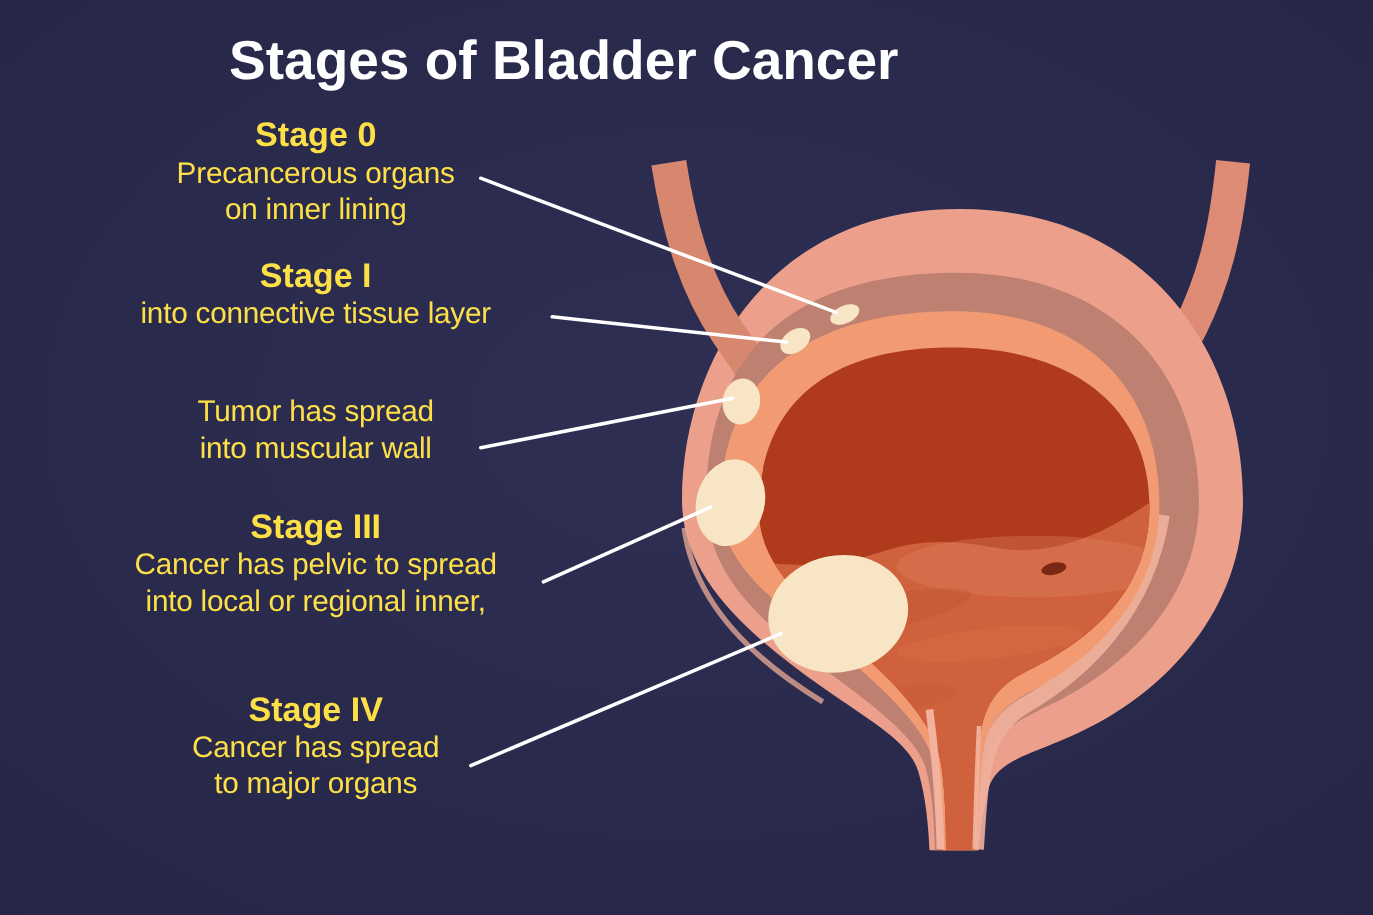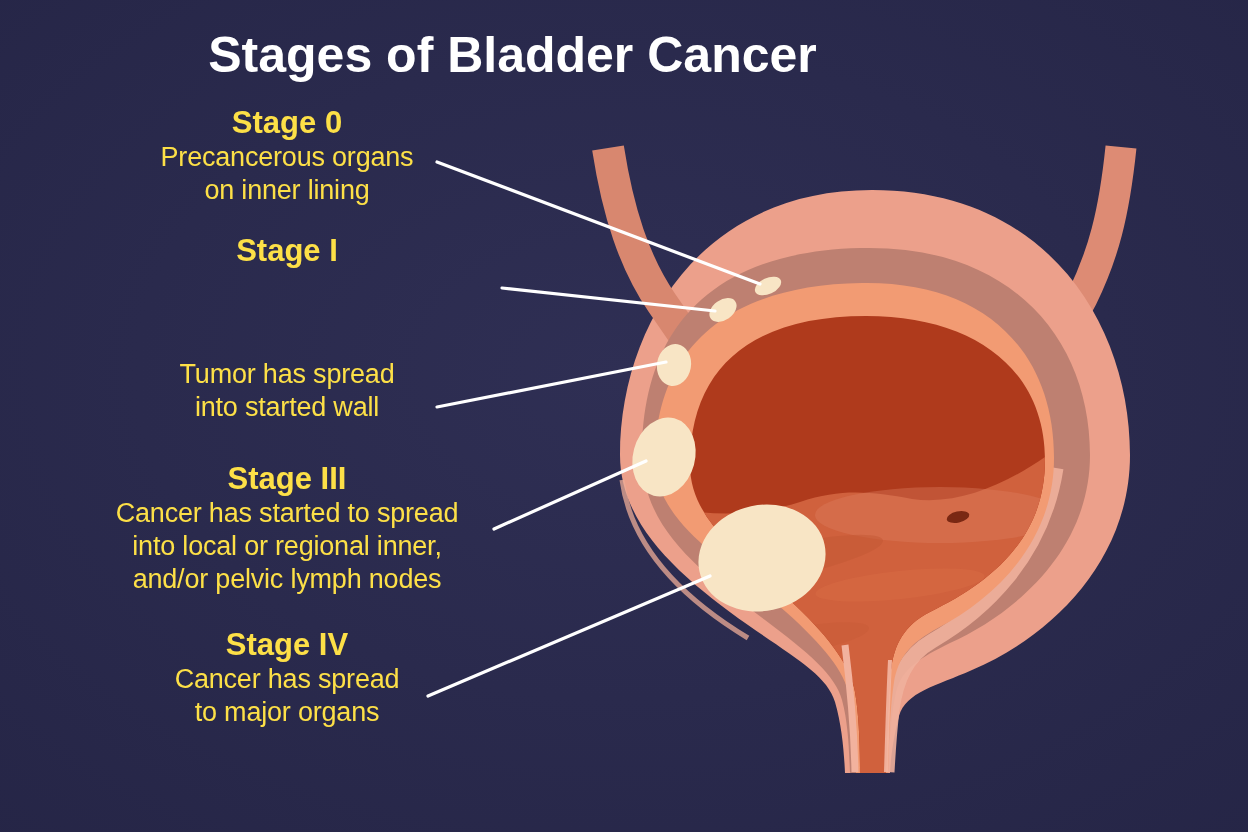--- a/index.html
+++ b/index.html
@@ -127,32 +127,32 @@
   <div class="title">Stages of Bladder Cancer</div>
 
   <div class="stage s0">
     <div class="stage-name">Stage 0</div>
     <div class="stage-desc">Precancerous organs</div>
     <div class="stage-desc">on inner lining</div>
   </div>
 
   <div class="stage s1">
     <div class="stage-name">Stage I</div>
+    <div class="stage-desc">into connective tissue layer</div>
   </div>
 
   <div class="stage s2">
     <div class="stage-desc">Tumor has spread</div>
-    <div class="stage-desc">into started wall</div>
+    <div class="stage-desc">into muscular wall</div>
   </div>
 
   <div class="stage s3">
     <div class="stage-name">Stage III</div>
-    <div class="stage-desc">Cancer has started to spread</div>
+    <div class="stage-desc">Cancer has pelvic to spread</div>
     <div class="stage-desc">into local or regional inner,</div>
-    <div class="stage-desc">and/or pelvic lymph nodes</div>
   </div>
 
   <div class="stage s4">
     <div class="stage-name">Stage IV</div>
     <div class="stage-desc">Cancer has spread</div>
     <div class="stage-desc">to major organs</div>
   </div>
 
 </div>
 

